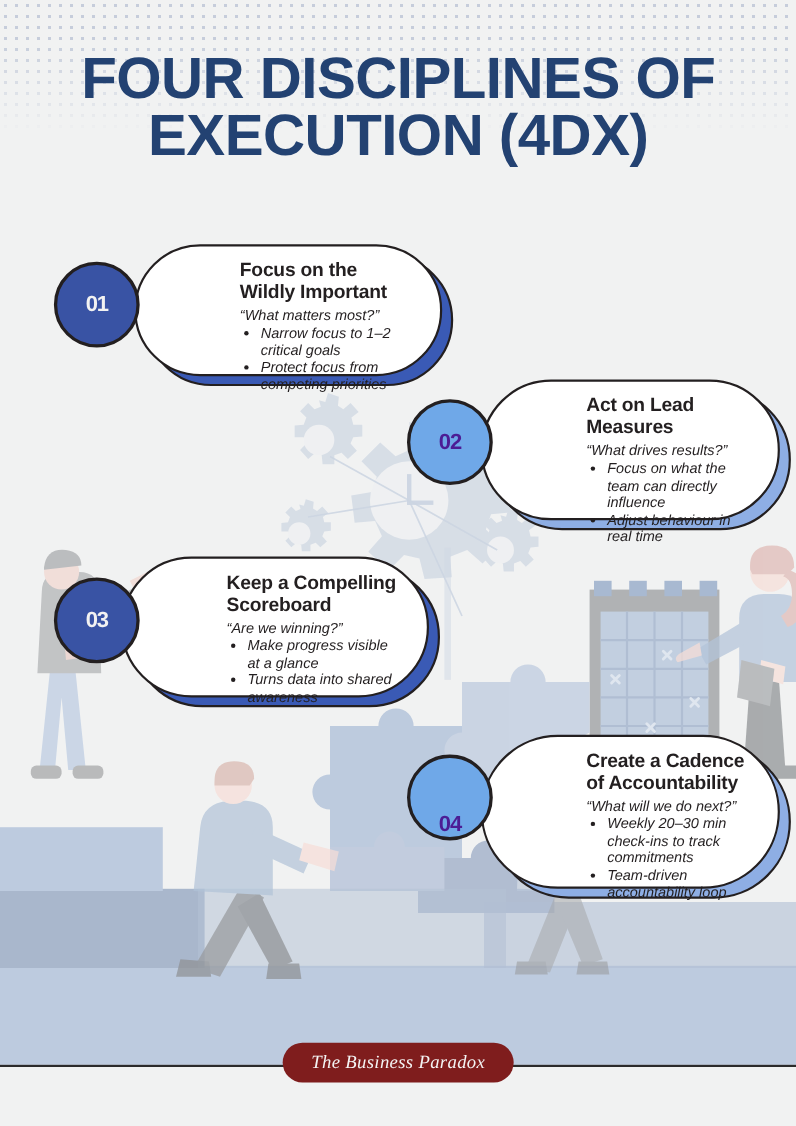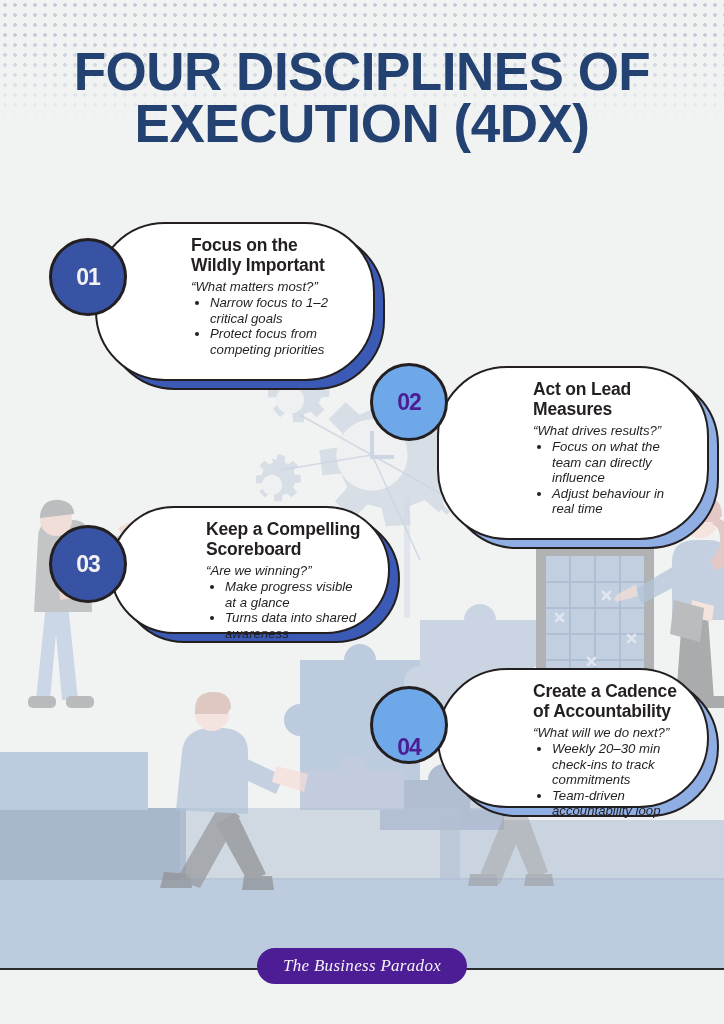--- a/index.html
+++ b/index.html
@@ -46,21 +46,21 @@
 
   
   .illo{position:absolute;left:0;top:0;width:724px;height:1024px;z-index:1;}
 
   
   .footer-line{
     position:absolute;left:0;top:968px;width:724px;height:2px;background:#2b2b2b;z-index:7;
   }
   .badge{
     position:absolute;left:50%;top:948px;transform:translateX(-50%);
-    background:#4c1d95;color:#f4f4f4;
+    background:#7f1d1d;color:#f4f4f4;
     padding:8px 26px;border-radius:22px;
     font-family:"Liberation Serif", serif;
     font-style:italic;font-size:17px;letter-spacing:.3px;
     white-space:nowrap;z-index:8;
   }
 
   
   .card{
     position:absolute;z-index:5;
   }
@@ -111,21 +111,21 @@
     color:#231f20;
     line-height:1.17;
     margin:0;
   }
   .num{
     position:absolute;
     width:78px;height:78px;border-radius:50%;
     border:3px solid #231f20;
     box-sizing:border-box;
     display:flex;align-items:center;justify-content:center;
-    font-size:23px;font-weight:bold;letter-spacing:-1px;
+    font-size:20px;font-weight:bold;letter-spacing:-1px;
     z-index:6;
   }
   .num.dark{background:#3953a4;color:#f2f2f2;}
   .num.light{background:#6fa8e8;color:#4c1d95;}
 </style>
 </head>
 <body>
 
 <div class="poster">
 
@@ -288,37 +288,37 @@
     </g>
   </svg>
 
   <div class="dots"></div>
 
   <div class="title-wrap">
     <h1 class="title">FOUR DISCIPLINES OF
 EXECUTION (4DX)</h1>
   </div>
 
-  <div class="card dark" style="left:95px;top:222px;width:280px;height:159px;">
+  <div class="card dark" style="left:122px;top:222px;width:280px;height:120px;">
     <div class="shadow"></div>
     <div class="body"></div>
     <div class="content">
       <h3>Focus on the Wildly Important</h3>
       <p class="quote">“What matters most?”</p>
       <ul>
         <li>Narrow focus to 1–2 critical goals</li>
         <li>Protect focus from competing priorities</li>
       </ul>
     </div>
   </div>
   <div class="num dark" style="left:49px;top:238px;">
     <span>01</span>
   </div>
 
-  <div class="card light" style="left:437px;top:345px;width:272px;height:174px;margin-top:21px;">
+  <div class="card light" style="left:437px;top:345px;width:272px;height:128px;">
     <div class="shadow"></div>
     <div class="body"></div>
     <div class="content">
       <h3>Act on Lead Measures</h3>
       <p class="quote">“What drives results?”</p>
       <ul>
         <li>Focus on what the team can directly influence</li>
         <li>Adjust behaviour in real time</li>
       </ul>
     </div>

